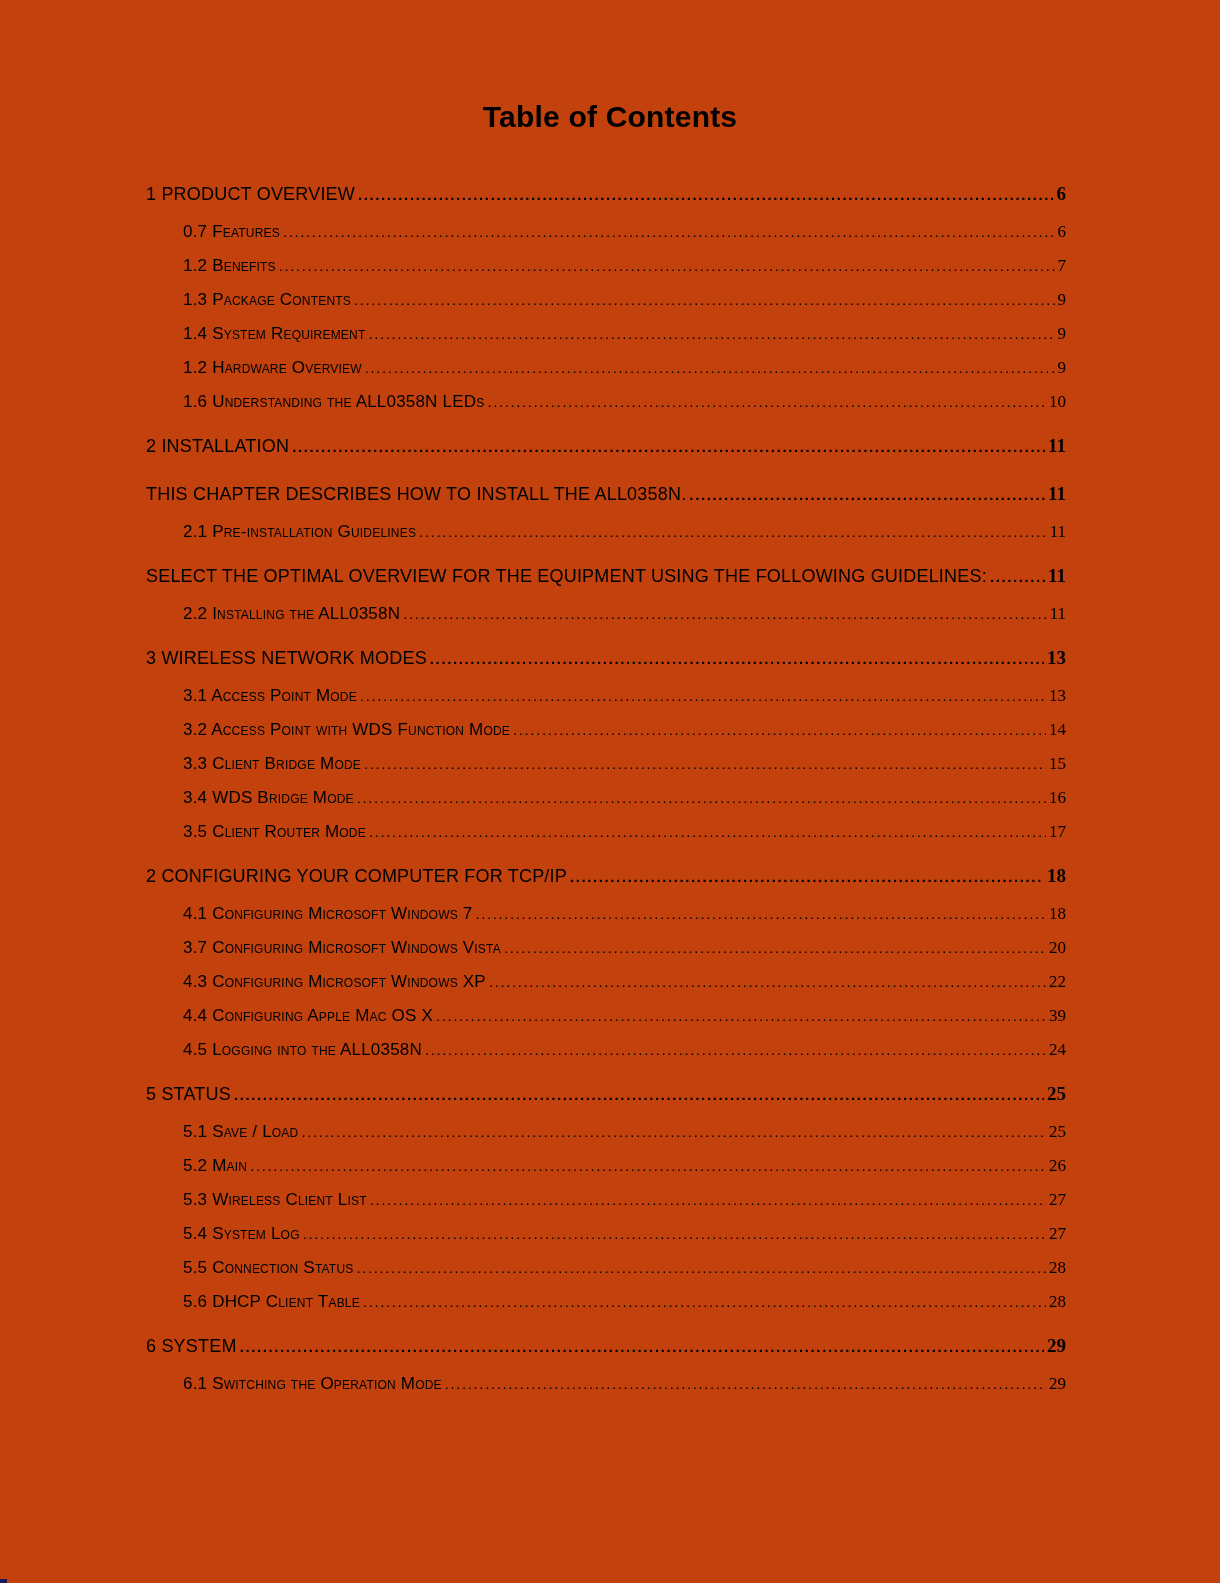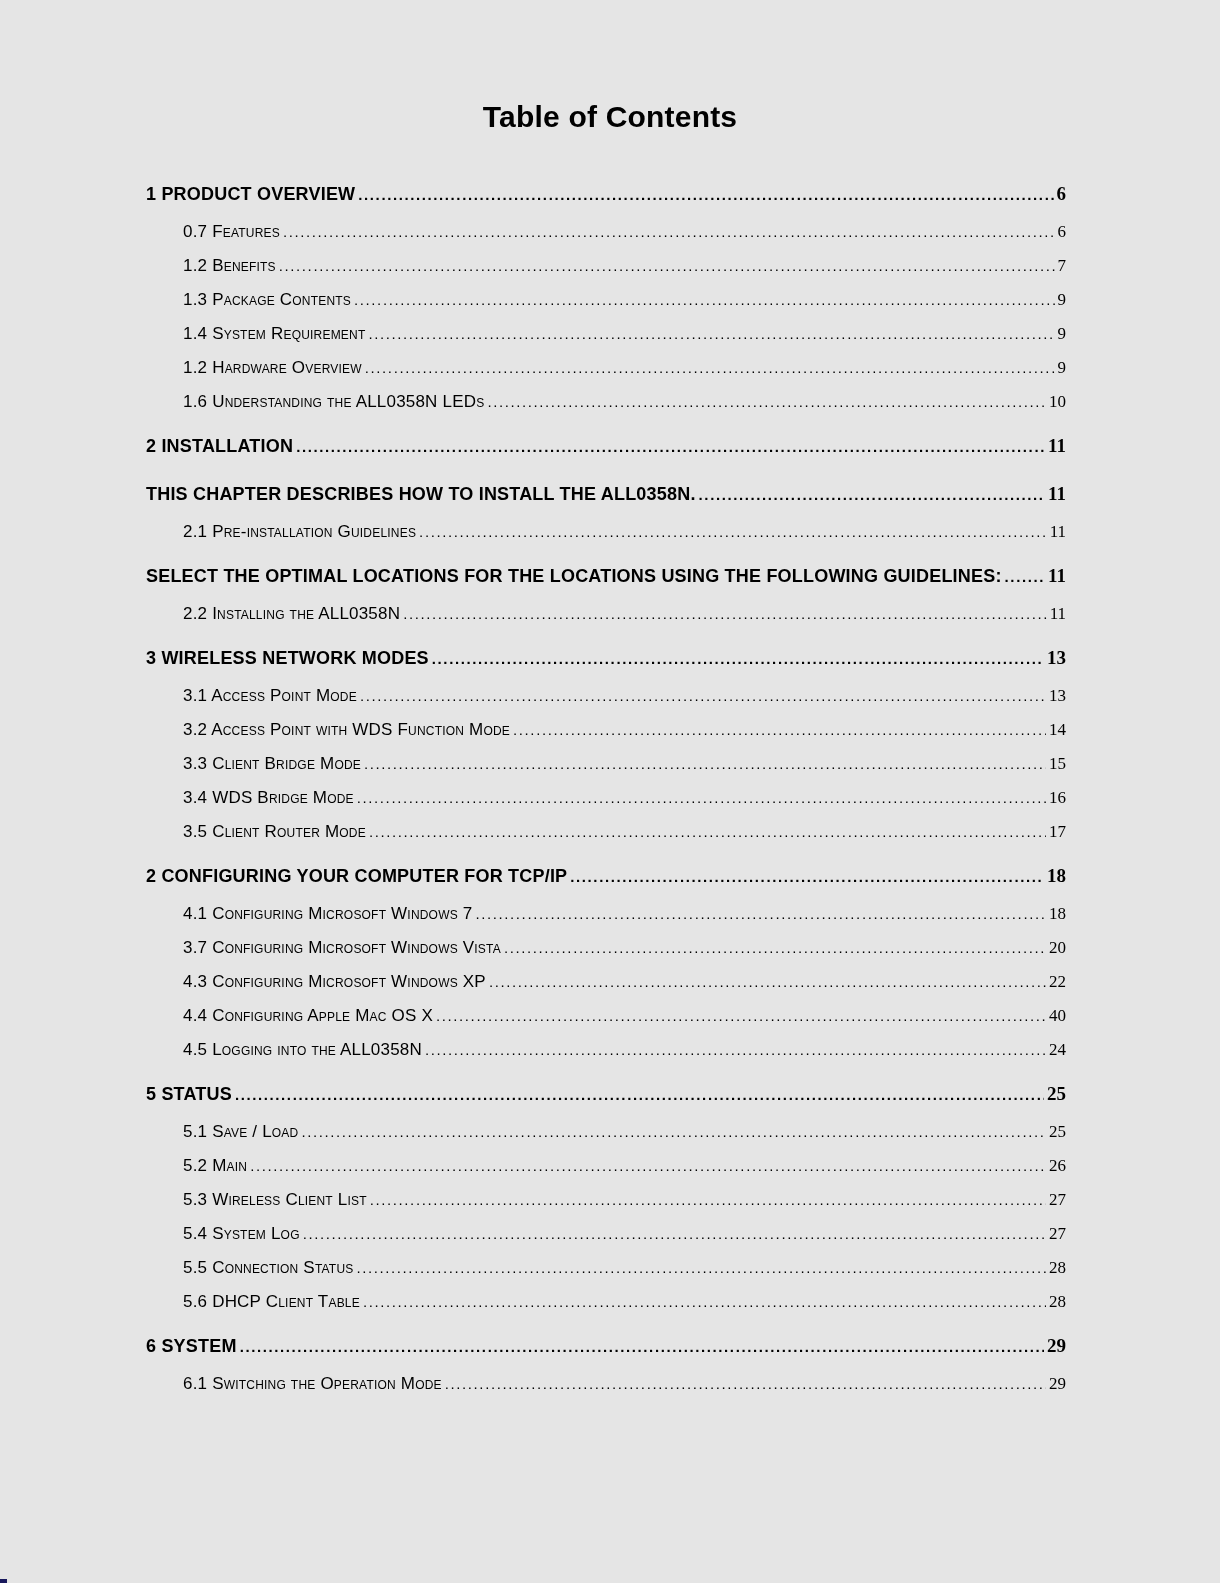--- a/index.html
+++ b/index.html
@@ -4,21 +4,21 @@
 <style>
   html, body {
     margin: 0;
     padding: 0;
     background: #ffffff;
   }
   .page {
     position: relative;
     width: 1220px;
     height: 1583px;
-    background: #e5e5e5;
+    background: #c2410c;
     overflow: hidden;
     font-family: "Liberation Sans", sans-serif;
     color: #000000;
   }
   .doc-title {
     padding-top: 98px;
     margin: 0 0 36px 0;
     text-align: center;
     font-size: 30px;
     line-height: 38px;
@@ -60,21 +60,21 @@
     font-family: "Liberation Serif", serif;
     text-align: right;
   }
   
   .toc-row.chapter {
     margin-top: 10px;
     margin-bottom: 4px;
   }
   .toc-row.chapter .label {
     font-size: 18px;
-    font-weight: 700;
+    font-weight: 400;
     letter-spacing: 0.2px;
   }
   .toc-row.chapter .leader::after {
     font-weight: 700;
   }
   .toc-row.chapter .pagenum {
     font-size: 19px;
     font-weight: 700;
   }
   
@@ -148,21 +148,21 @@
     <span class="label">THIS CHAPTER DESCRIBES HOW TO INSTALL THE ALL0358N.</span>
     <span class="leader"></span>
     <span class="pagenum">11</span>
   </div>
       <div class="toc-row sub">
     <span class="label">2.1 Pre-installation Guidelines</span>
     <span class="leader"></span>
     <span class="pagenum">11</span>
   </div>
       <div class="toc-row chapter">
-    <span class="label">SELECT THE OPTIMAL LOCATIONS FOR THE LOCATIONS USING THE FOLLOWING GUIDELINES:</span>
+    <span class="label">SELECT THE OPTIMAL OVERVIEW FOR THE EQUIPMENT USING THE FOLLOWING GUIDELINES:</span>
     <span class="leader"></span>
     <span class="pagenum">11</span>
   </div>
       <div class="toc-row sub">
     <span class="label">2.2 Installing the ALL0358N</span>
     <span class="leader"></span>
     <span class="pagenum">11</span>
   </div>
       <div class="toc-row chapter">
     <span class="label">3 WIRELESS NETWORK MODES</span>
@@ -210,21 +210,21 @@
     <span class="pagenum">20</span>
   </div>
       <div class="toc-row sub">
     <span class="label">4.3 Configuring Microsoft Windows XP</span>
     <span class="leader"></span>
     <span class="pagenum">22</span>
   </div>
       <div class="toc-row sub">
     <span class="label">4.4 Configuring Apple Mac OS X</span>
     <span class="leader"></span>
-    <span class="pagenum">40</span>
+    <span class="pagenum">39</span>
   </div>
       <div class="toc-row sub">
     <span class="label">4.5 Logging into the ALL0358N</span>
     <span class="leader"></span>
     <span class="pagenum">24</span>
   </div>
       <div class="toc-row chapter">
     <span class="label">5 STATUS</span>
     <span class="leader"></span>
     <span class="pagenum">25</span>

